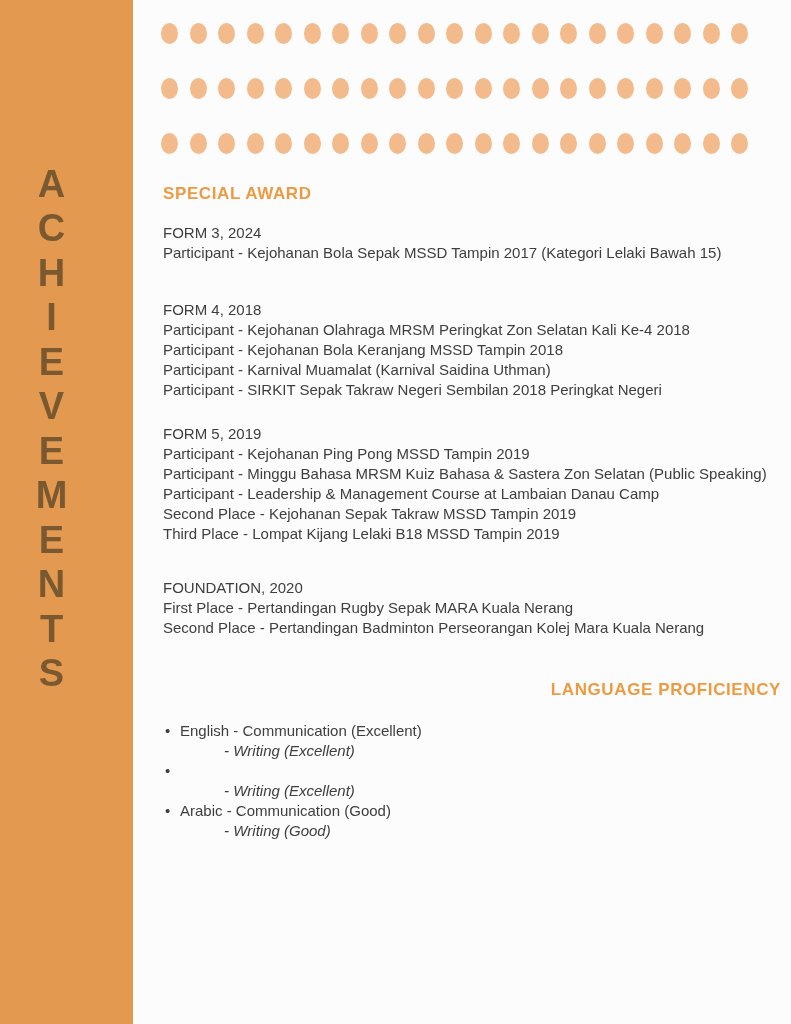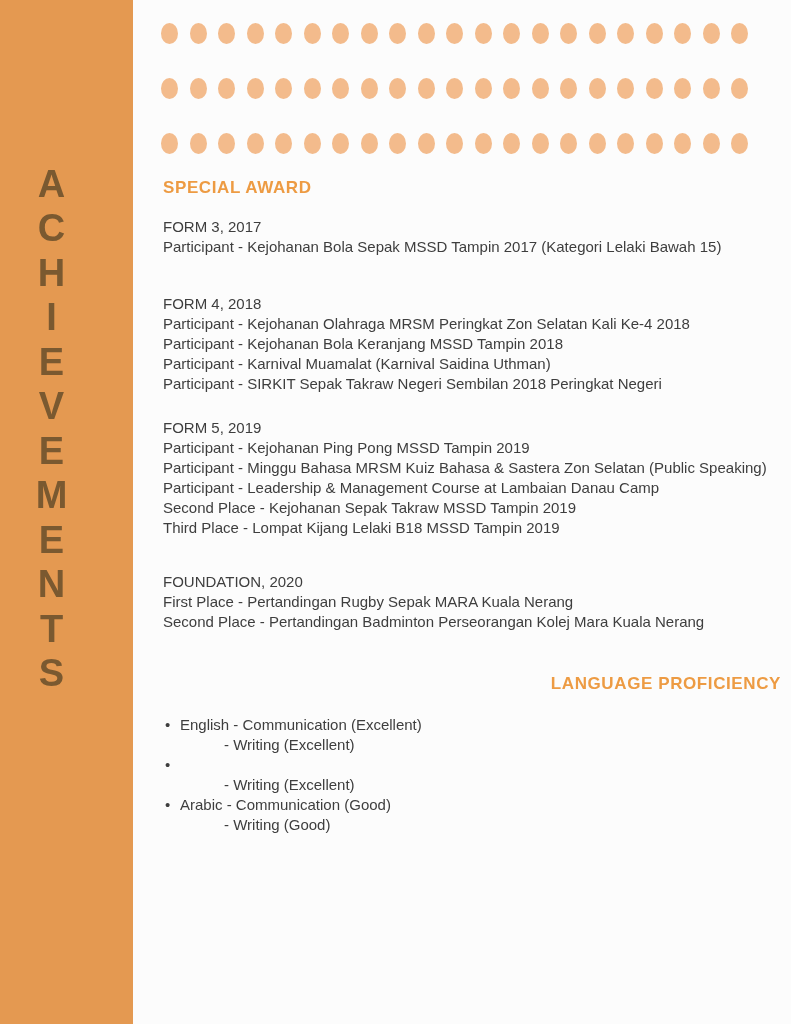--- a/index.html
+++ b/index.html
@@ -41,21 +41,21 @@
   .dot-row{
     display:flex;justify-content:space-between;
     height:21px;margin-bottom:34px;
   }
   .dot{
     width:17px;height:21px;border-radius:50%;
     background:var(--dot);
   }
   
   .content{
-    position:absolute;left:163px;top:0;width:618px;
+    position:absolute;left:163px;top:6px;width:618px;
     color:var(--body-text);
     font-size:15px;line-height:20px;
   }
   .heading{
     margin:0;
     color:var(--accent);
     font-size:17px;line-height:21px;font-weight:bold;
     letter-spacing:0.6px;
     white-space:nowrap;
   }
@@ -71,21 +71,21 @@
   .group-title,.group-line{white-space:nowrap;}
   
   .lang-list{
     list-style:none;margin:21px 0 0 0;padding:0;
   }
   .lang-main{display:flex;white-space:nowrap;}
   .bullet{
     width:17px;flex:0 0 17px;
     padding-left:2px;box-sizing:border-box;
   }
-  .lang-sub{padding-left:61px;white-space:nowrap;}
+  .lang-sub{padding-left:61px;white-space:nowrap;font-style:italic;}
 </style>
 </head>
 <body>
 
 <div class="page">
 
   <aside class="sidebar">
     <div class="sidebar-word" id="sidebar-word">
         <div class="sidebar-letter">A</div>
         <div class="sidebar-letter">C</div>
@@ -175,21 +175,21 @@
     </div>
 
   <main class="content">
 
     <h2 class="heading m-h1">SPECIAL AWARD</h2>
 
 
 
     <div id="groups">
         <div class="group">
-          <div class="group-title">FORM 3, 2017</div>
+          <div class="group-title">FORM 3, 2024</div>
           <div class="group-line">Participant - Kejohanan Bola Sepak MSSD Tampin 2017 (Kategori Lelaki Bawah 15)</div>
         </div>
         <div class="group">
           <div class="group-title">FORM 4, 2018</div>
           <div class="group-line">Participant - Kejohanan Olahraga MRSM Peringkat Zon Selatan Kali Ke-4 2018</div>
           <div class="group-line">Participant - Kejohanan Bola Keranjang MSSD Tampin 2018</div>
           <div class="group-line">Participant - Karnival Muamalat (Karnival Saidina Uthman)</div>
           <div class="group-line">Participant - SIRKIT Sepak Takraw Negeri Sembilan 2018 Peringkat Negeri</div>
         </div>
         <div class="group">

